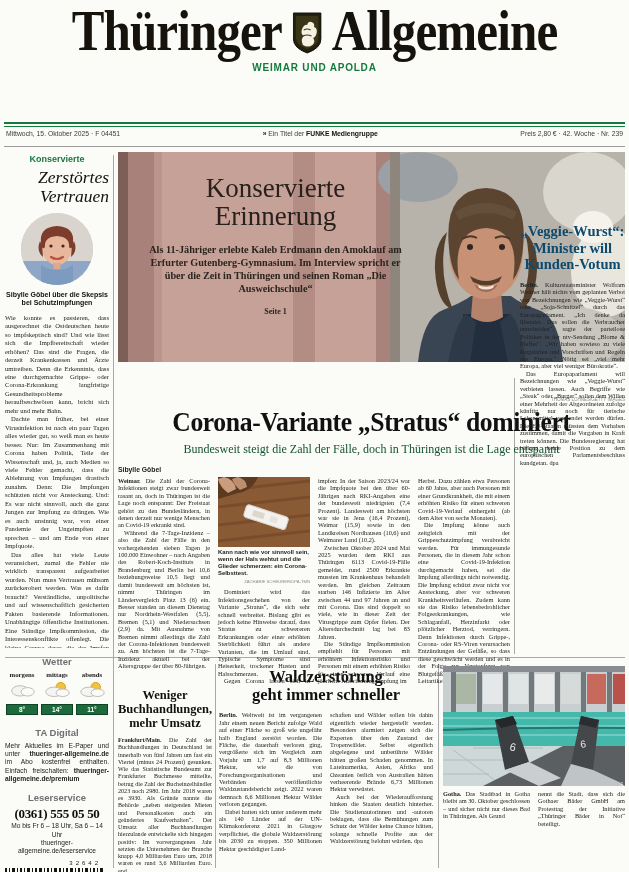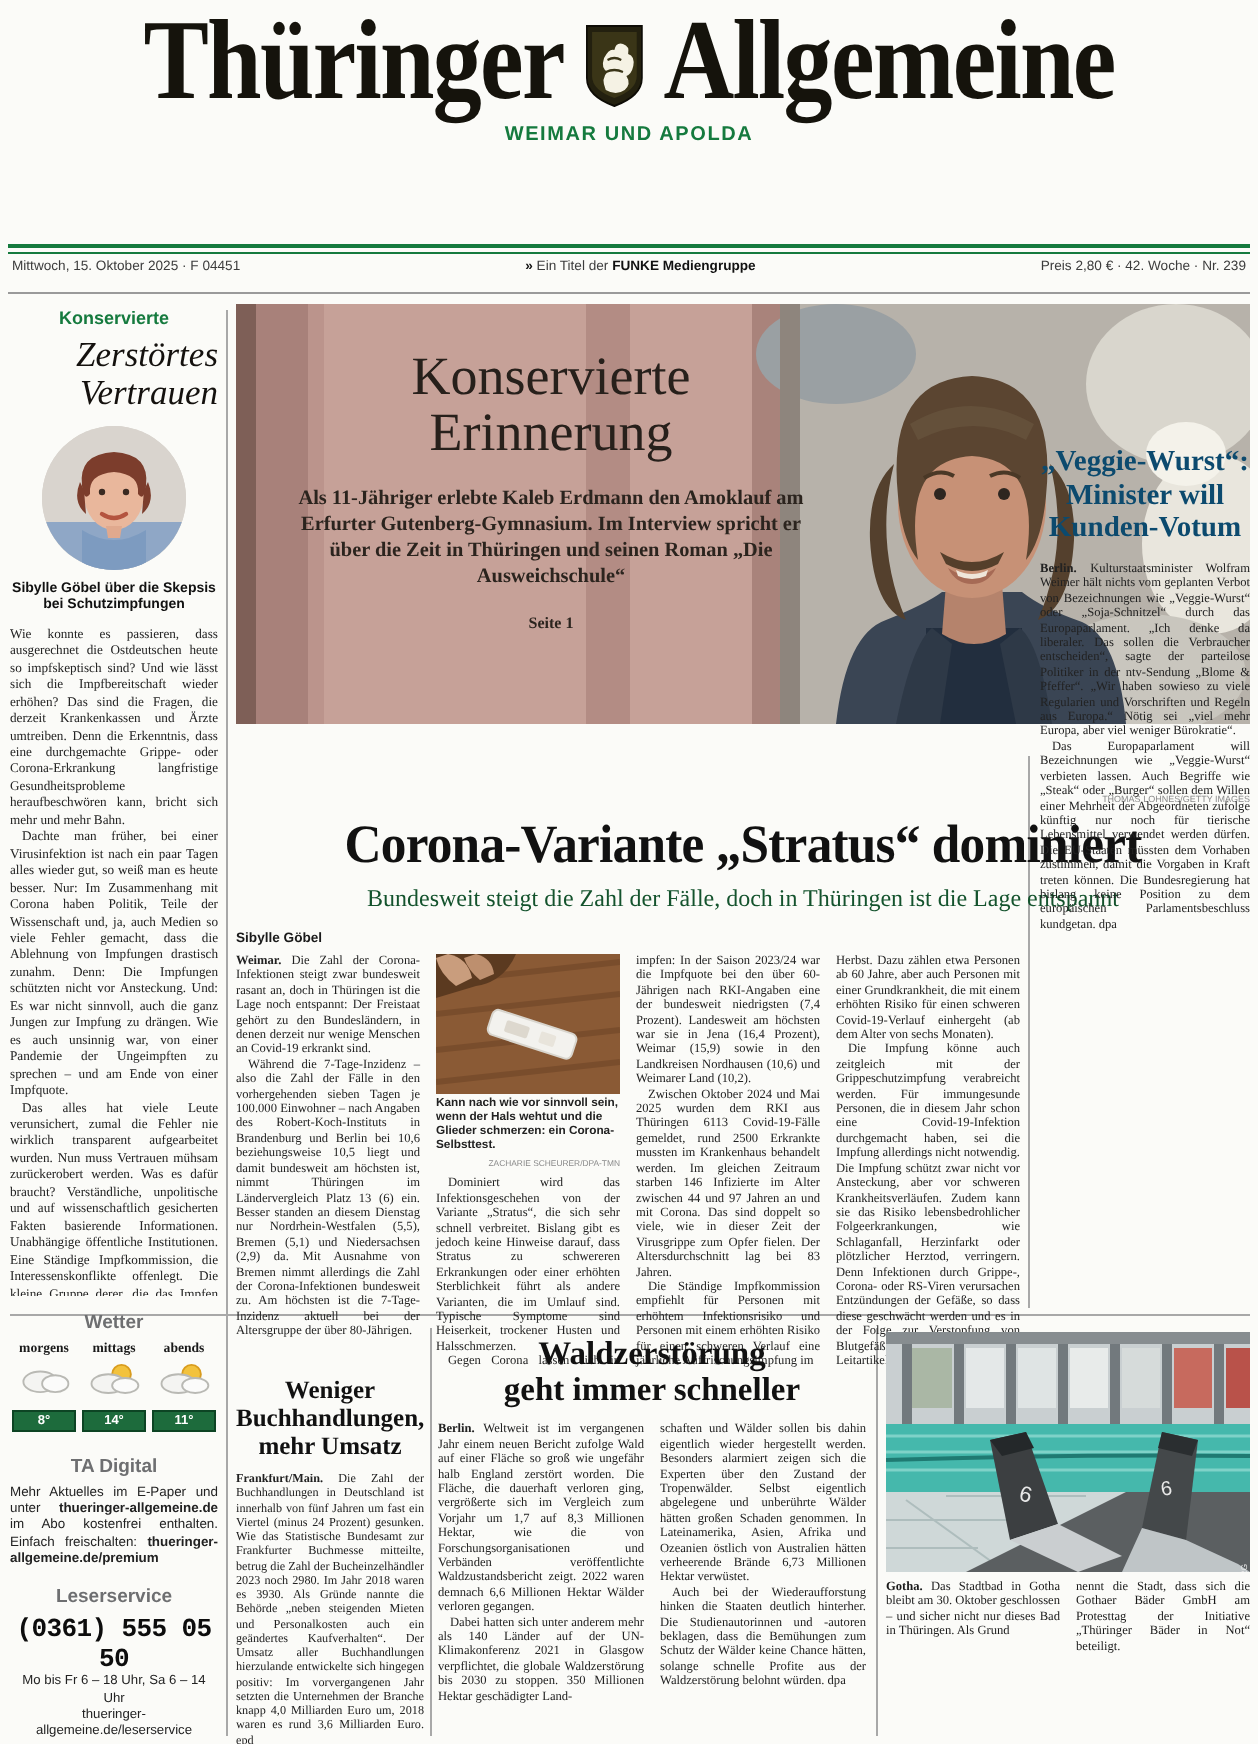--- a/index.html
+++ b/index.html
@@ -34,21 +34,21 @@
   [data-bind-list] p { text-indent:6px; }
   [data-bind-list].no-first-indent p:first-child { text-indent:0; }
 
   .section-head { text-align:center; font-family:"Liberation Sans",sans-serif; font-weight:bold; font-size:9.5px; color:#6e6f71; }
   .weather-row { display:flex; justify-content:space-between; margin-top:4px; padding:0 1px; }
   .wcell { width:32px; text-align:center; }
   .wlabel { font-weight:bold; font-size:6.8px; }
   .wicon { height:18px; margin-top:2px; }
   .wtemp { margin-top:2px; background:#1d6b3c; border:1px solid #0d4424; color:#fff; font-family:"Liberation Sans",sans-serif; font-weight:bold; font-size:6.5px; line-height:9px; }
   .ta-digital-text { margin-top:4px; font-family:"Liberation Sans",sans-serif; font-size:6.7px; line-height:8.3px; text-align:justify; color:#222; }
-  .phone { text-align:center; font-family:Liberation Mono, monospace; font-weight:bold; font-size:13px; letter-spacing:-.3px; margin-top:3px; color:#0d0d0d; }
+  .phone { text-align:center; font-family:Liberation Serif, serif; font-weight:bold; font-size:13px; letter-spacing:-.3px; margin-top:3px; color:#0d0d0d; }
   .hours,.lsurl { text-align:center; font-family:"Liberation Sans",sans-serif; font-size:6.6px; line-height:8.2px; color:#222; }
   .barcode-box { margin-top:6px; position:relative; width:98px; }
   .bc-top { position:absolute; right:2px; top:-1px; font-family:"Liberation Sans",sans-serif; font-size:6px; letter-spacing:3px; }
 
   
   .main { position:absolute; left:118px; top:152px; width:507px; }
   .feature { position:relative; width:507px; height:244px; overflow:hidden; }
   .feature-overlay { position:absolute; left:30px; top:22px; width:255px; text-align:center; }
   .feature-title { font-size:27px; line-height:1.05; color:#27201b; }
   .feature-teaser { margin-top:12px; font-weight:bold; font-size:10.2px; line-height:1.28; color:#2b241e; }

